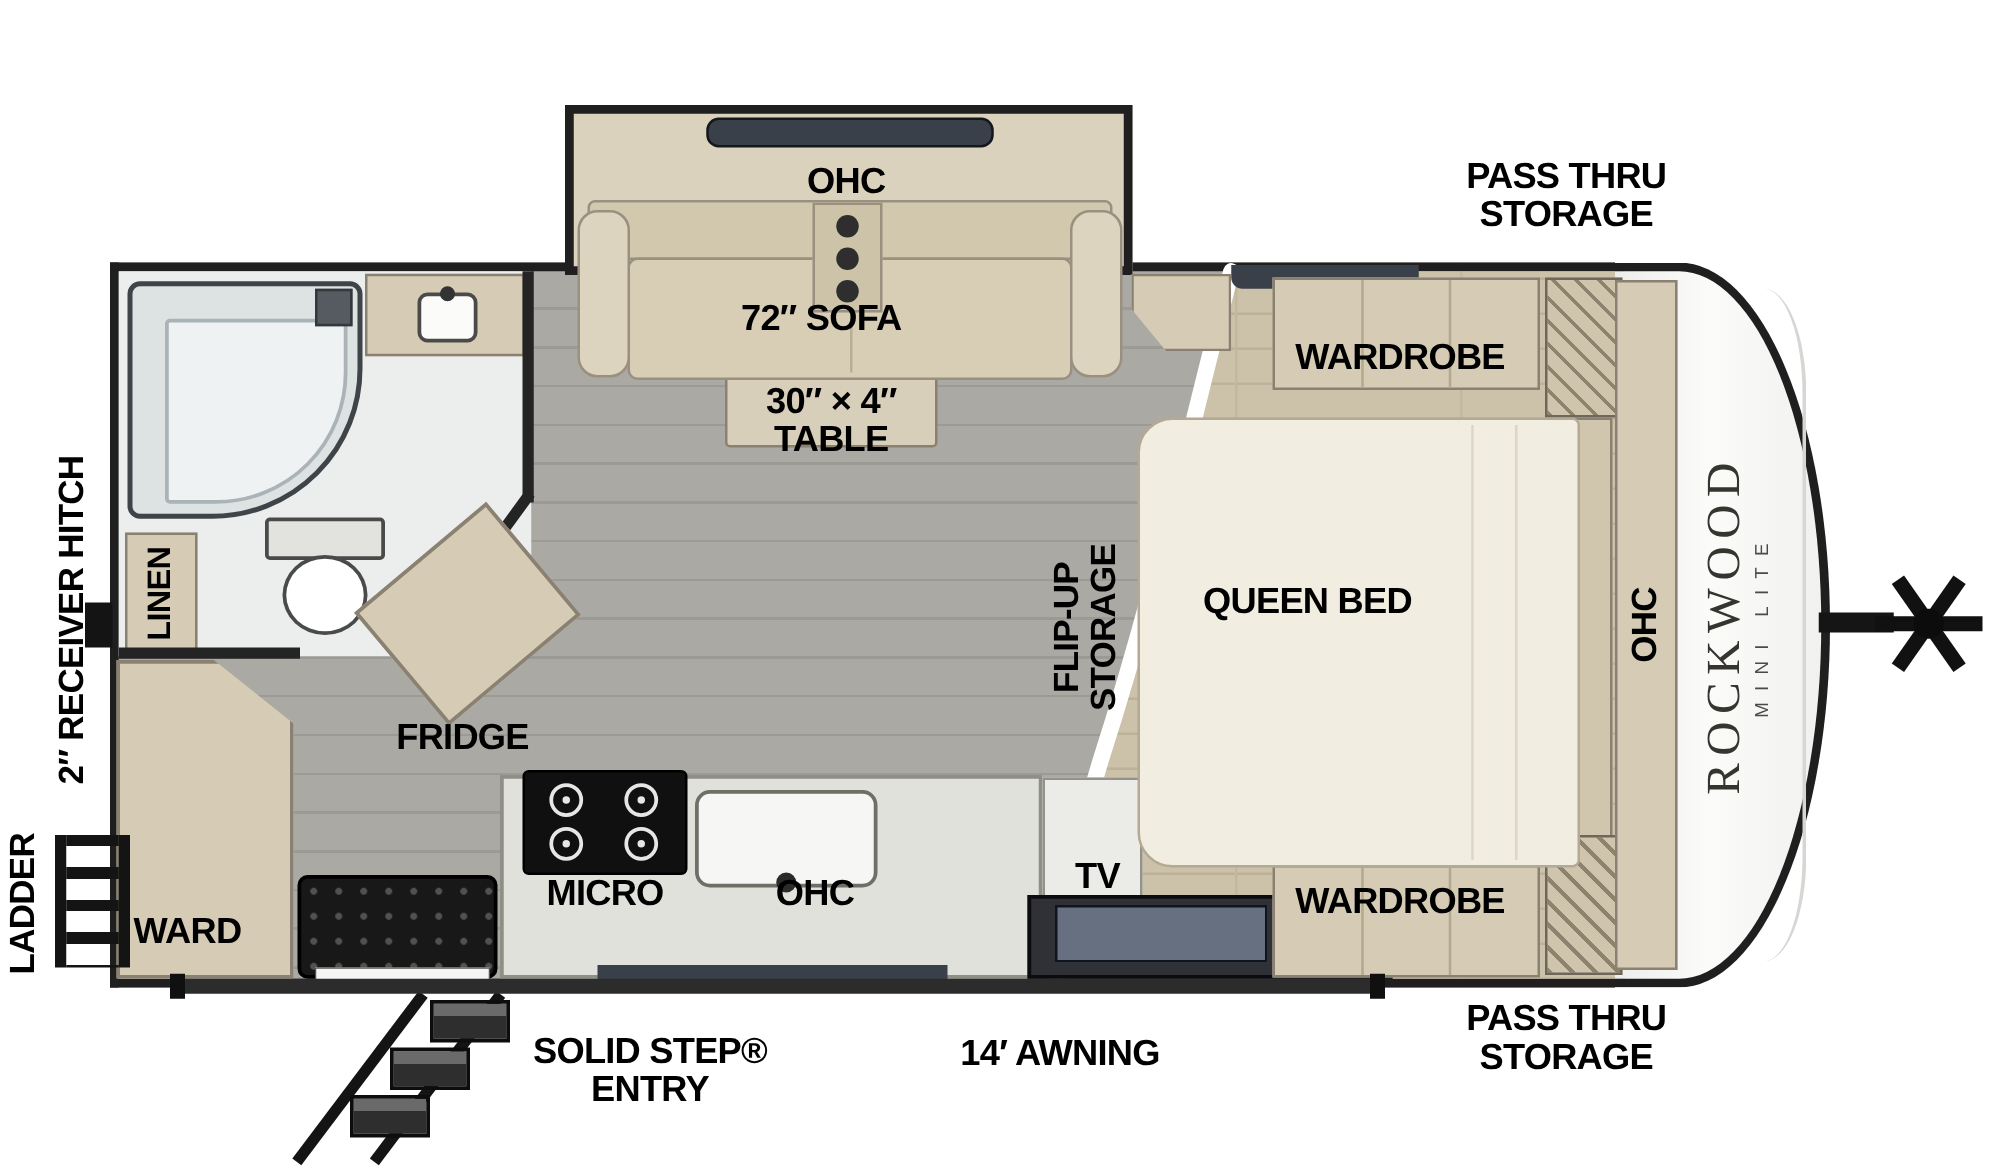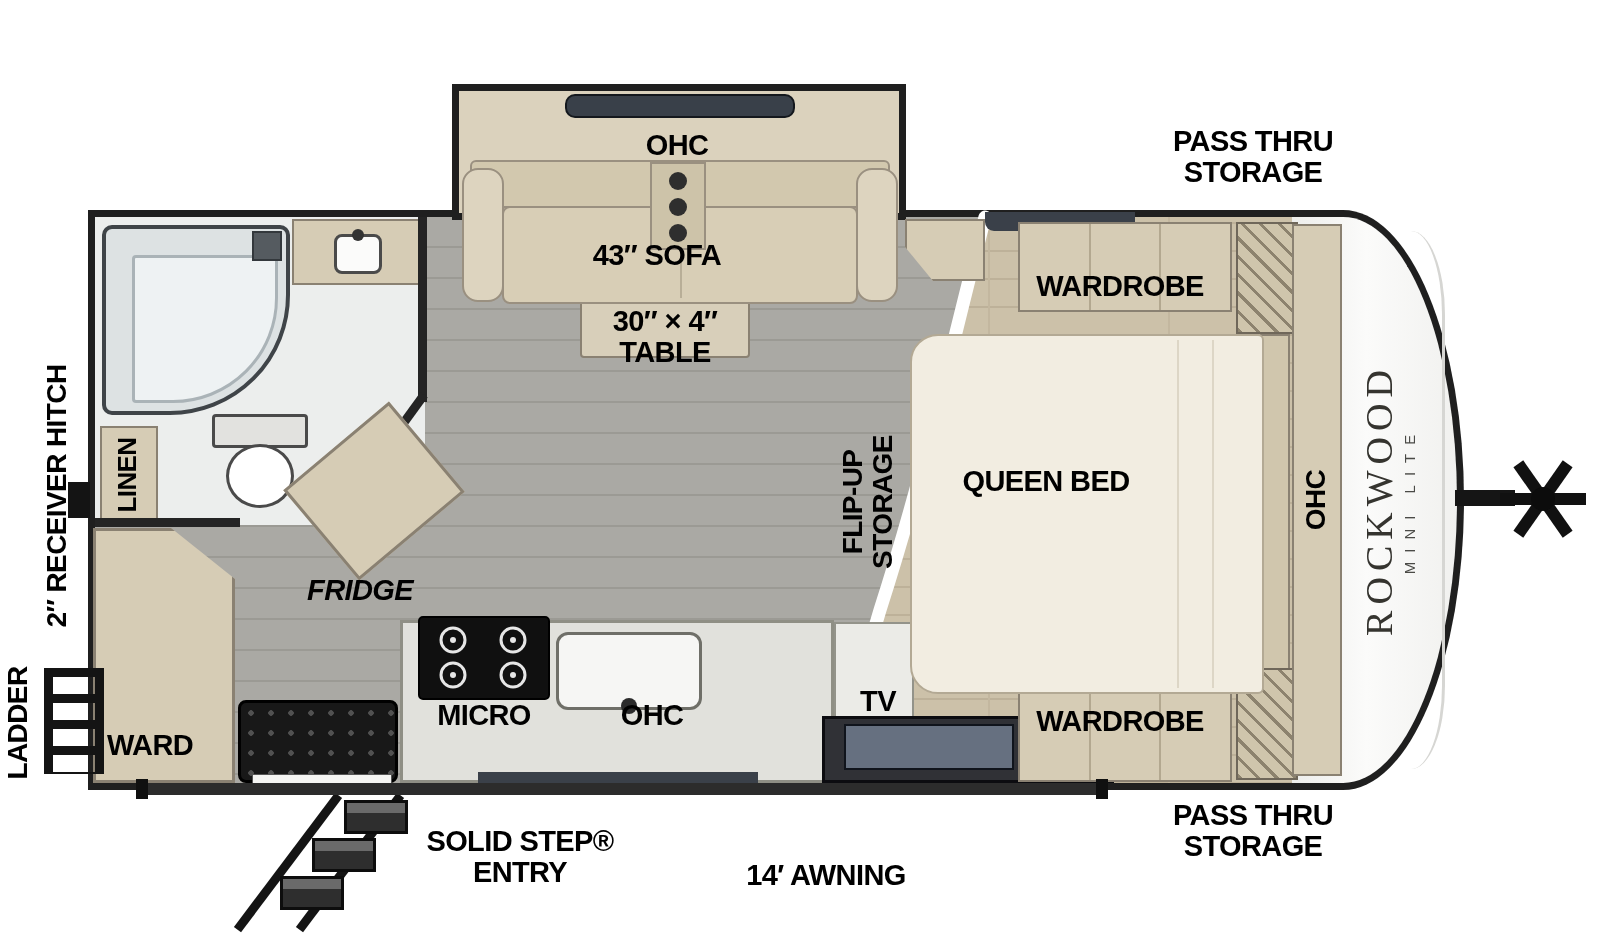--- a/index.html
+++ b/index.html
@@ -151,36 +151,36 @@
 
   <div class="abs" style="left:266px;top:858px;width:168px;height:9px;background:#141414;transform:rotate(127deg);z-index:4;"></div>
   <div class="abs" style="left:204px;top:858px;width:168px;height:9px;background:#141414;transform:rotate(127deg);z-index:4;"></div>
   <div class="abs" style="left:344px;top:800px;width:64px;height:34px;background:linear-gradient(180deg,#6a6a6a 0 10px,#2e2e2e 10px);border:3px solid #0d0d0d;z-index:5;"></div>
   <div class="abs" style="left:312px;top:838px;width:64px;height:34px;background:linear-gradient(180deg,#6a6a6a 0 10px,#2e2e2e 10px);border:3px solid #0d0d0d;z-index:5;"></div>
   <div class="abs" style="left:280px;top:876px;width:64px;height:34px;background:linear-gradient(180deg,#6a6a6a 0 10px,#2e2e2e 10px);border:3px solid #0d0d0d;z-index:5;"></div>
 
   <div class="lbl" style="left:1133px;top:126px;width:240px;">PASS THRU STORAGE</div>
   <div class="lbl" style="left:1133px;top:800px;width:240px;">PASS THRU STORAGE</div>
   <div class="lbl" style="left:617px;top:130px;width:120px;">OHC</div>
-  <div class="lbl" style="left:557px;top:240px;width:200px;">43″ SOFA</div>
+  <div class="lbl" style="left:557px;top:240px;width:200px;">72″ SOFA</div>
   <div class="lbl" style="left:580px;top:306px;width:170px;">30″ × 4″ TABLE</div>
   <div class="lbl" style="left:1010px;top:271px;width:220px;">WARDROBE</div>
   <div class="lbl" style="left:1010px;top:706px;width:220px;">WARDROBE</div>
   <div class="lbl" style="left:926px;top:466px;width:240px;">QUEEN BED</div>
   <div class="lbl vert" style="left:1272px;top:484px;width:90px;height:32px;font-size:28px;">OHC</div>
   <div class="lbl vert" style="left:779px;top:466px;width:190px;height:72px;font-size:28px;">FLIP-UP STORAGE</div>
   <div class="lbl vert" style="left:69px;top:459px;width:120px;height:32px;font-size:26px;">LINEN</div>
   <div class="lbl" style="left:80px;top:730px;width:140px;">WARD</div>
-  <div class="lbl" style="left:285px;top:575px;width:150px;font-style:italic;">FRIDGE</div>
+  <div class="lbl" style="left:295px;top:575px;width:150px;">FRIDGE</div>
   <div class="lbl" style="left:414px;top:700px;width:140px;">MICRO</div>
   <div class="lbl" style="left:582px;top:700px;width:140px;">OHC</div>
   <div class="lbl" style="left:838px;top:686px;width:80px;">TV</div>
   <div class="lbl vert" style="left:-113px;top:481px;width:340px;height:30px;font-size:28px;">2″ RECEIVER HITCH</div>
   <div class="lbl vert" style="left:-57px;top:708px;width:150px;height:30px;font-size:28px;">LADDER</div>
   <div class="lbl" style="left:385px;top:826px;width:270px;">SOLID STEP® ENTRY</div>
-  <div class="lbl" style="left:716px;top:828px;width:220px;margin-top:32px;">14′ AWNING</div>
+  <div class="lbl" style="left:738px;top:828px;width:220px;">14′ AWNING</div>
 
   <div class="lbl vert" style="left:1218px;top:462px;width:360px;height:76px;letter-spacing:0;">
     <div class="brand-name">ROCKWOOD</div>
     <div class="brand-sub">MINI LITE</div>
   </div>
 
 </div>
 
 </body></html>

